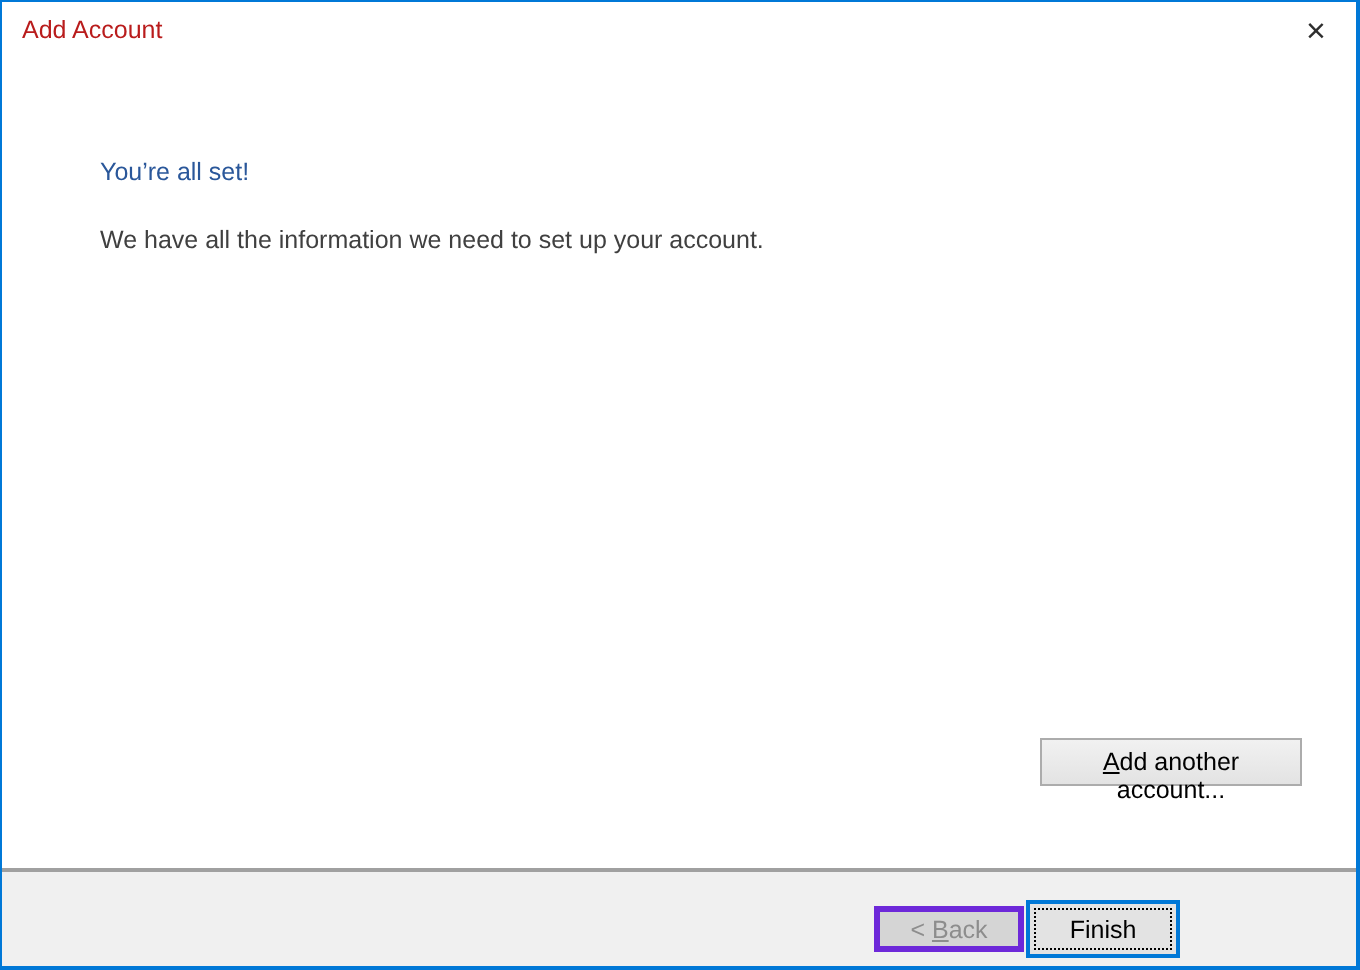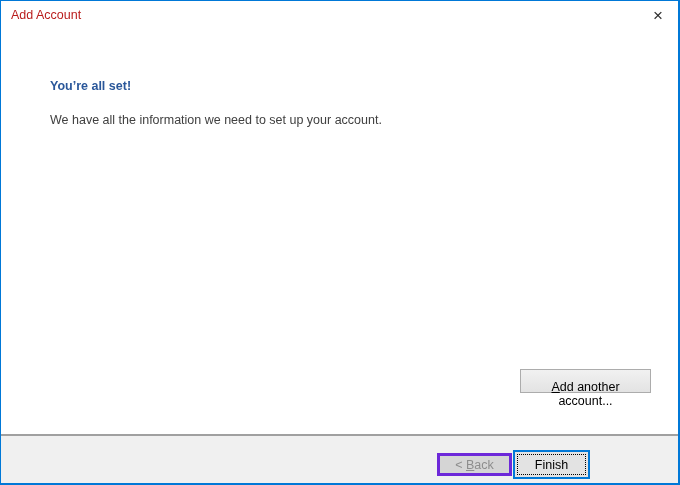--- a/index.html
+++ b/index.html
@@ -27,38 +27,38 @@
     position:absolute; top:2px; right:6px;
     width:28px; height:26px;
     background:transparent; border:none; padding:0;
     font-family:"Liberation Sans", sans-serif;
     font-size:17px; line-height:26px; text-align:center;
     color:#2e2e2e; cursor:default;
   }
 
   .heading {
     position:absolute; left:49px; top:78px;
-    font-weight:bold; color:#2A579A;
+    font-weight:normal; color:#2A579A;
     font-size:12.5px; white-space:nowrap;
   }
 
   .message {
     position:absolute; left:49px; top:112px;
     color:#404040; font-size:12.5px; white-space:nowrap;
   }
 
   button { font-family:"Liberation Sans", sans-serif; }
 
   .add-another {
     position:absolute; left:519px; top:368px;
     width:131px; height:24px;
     background:linear-gradient(#f1f1f1,#e3e3e3);
     border:1px solid #ACACAC;
     font-size:12.5px; color:#000000;
-    padding:10px; text-align:center;
+    padding:4px; text-align:center;
   }
 
   .divider {
     position:absolute; left:0; top:433px;
     width:100%; height:2px; background:#A0A0A0;
   }
 
   .footer {
     position:absolute; left:0; top:435px; right:0; bottom:0;
     background:#F0F0F0;

